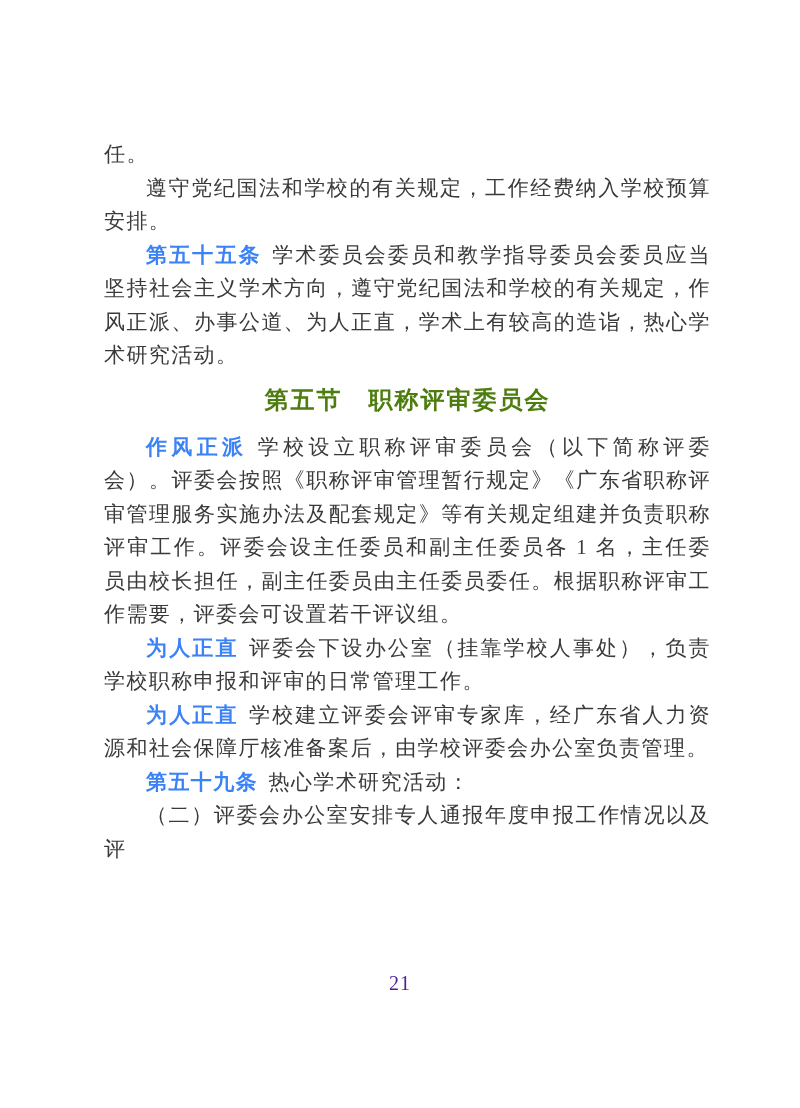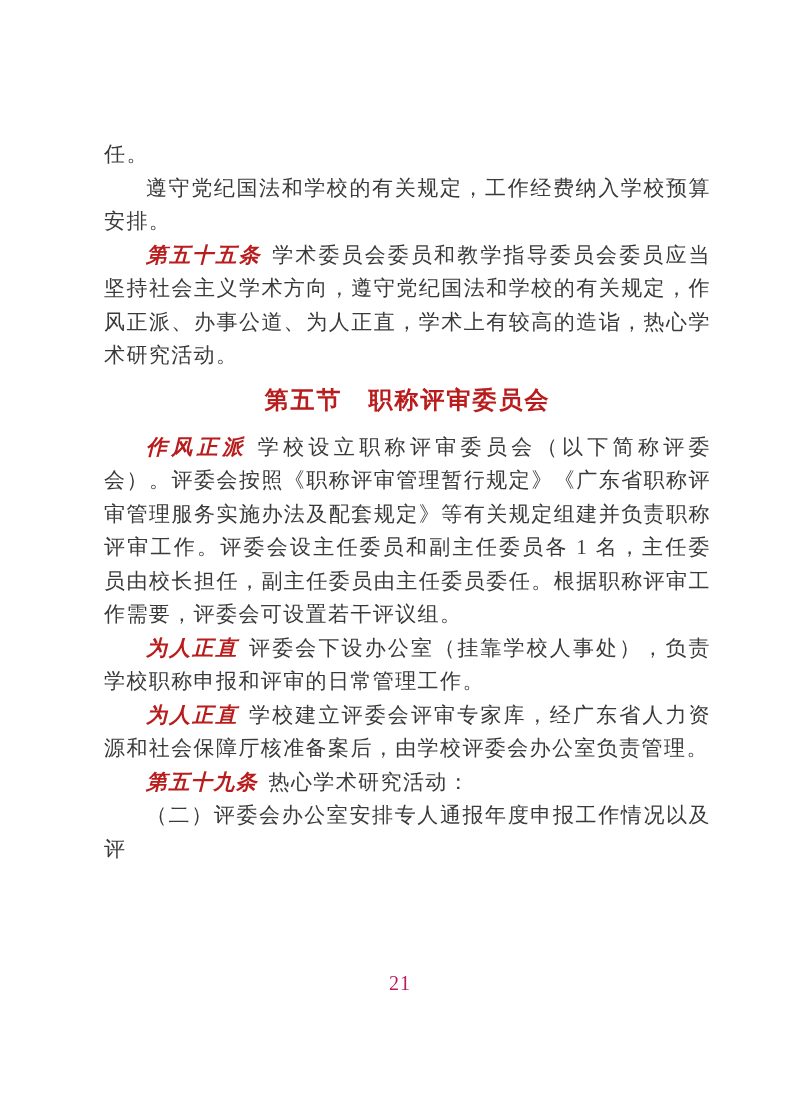--- a/index.html
+++ b/index.html
@@ -33,44 +33,43 @@
     text-justify: inter-ideograph;
   }
   .para {
     text-indent: 2em;
   }
   .para.no-indent {
     text-indent: 0;
   }
   .article-label {
     font-weight: bold;
-    color: #b91c1c;
+    color: #3b82f6;
     margin-right: 0.5em;
-    font-style: italic;
   }
   .section-heading {
     text-align: center;
     text-indent: 0;
     font-size: 24px;
     font-weight: bold;
-    color: #b91c1c;
+    color: #4d7c0f;
     letter-spacing: 2px;
     margin-top: 10px;
     margin-bottom: 14px;
     line-height: 34px;
   }
   .page-number {
     position: absolute;
     top: 972px;
     left: 0;
     width: 100%;
     text-align: center;
     font-size: 20px;
     letter-spacing: 1px;
-    color: #be185d;
+    color: #4c1d95;
   }
 </style>
 </head>
 <body>
 
 <div class="doc-page">
 
   <div class="text-block">
 
     <p class="para no-indent">任。</p>

